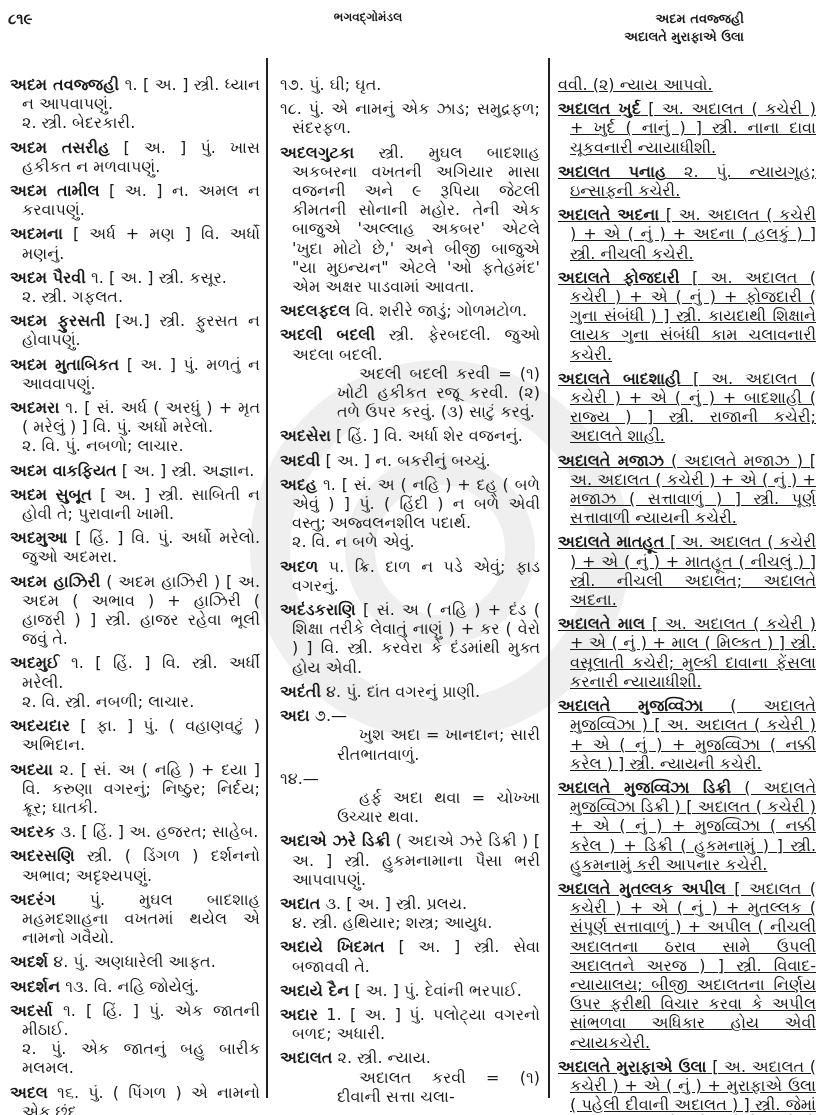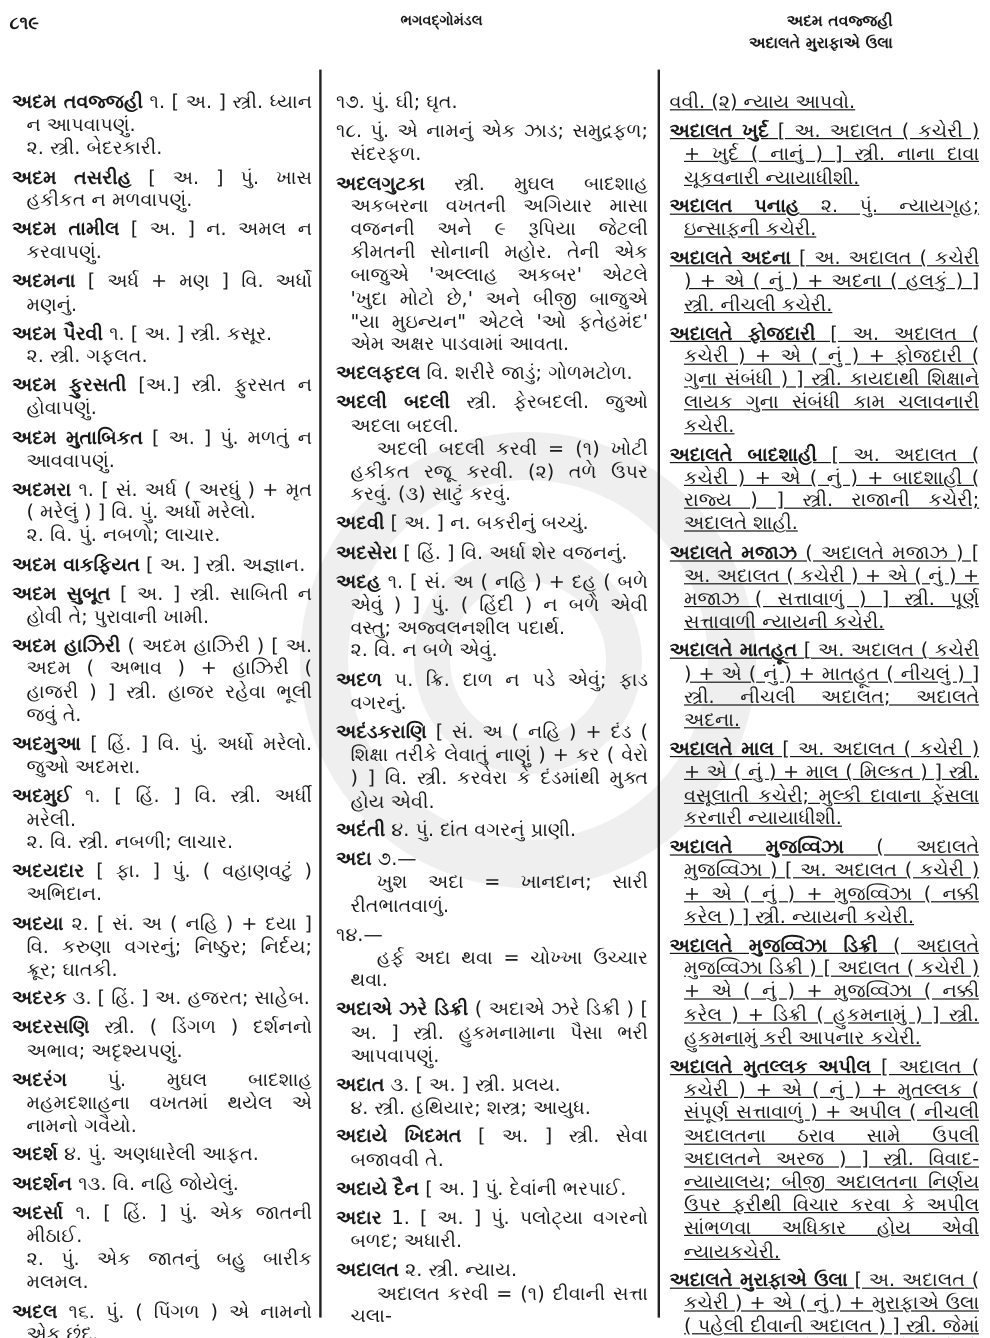--- a/index.html
+++ b/index.html
@@ -39,21 +39,21 @@
     position: absolute; top: 0; width: 1.5px; background: #222; height: 1040px;
   }
   .div1 { left: 266px; }
   .div2 { left: 548px; }
   .entry {
     margin: 0 0 5px 0; padding-left: 12px; text-indent: -12px;
     text-align: justify;
   }
   .hw { font-weight: bold; }
   .sub { display: block; padding-left: 0; text-indent: 0; }
-  .phrase { display: block; text-indent: 22px; padding-left: 0; }
+  .phrase { display: block; text-indent: 22px; padding-left: 0; margin-left: 45px; }
 </style>
 </head>
 <body>
 
 <svg class="watermark" viewBox="0 0 380 500">
   <circle cx="190" cy="250" r="170" fill="none" stroke="#000" stroke-width="40"></circle>
   <circle cx="190" cy="250" r="80" fill="none" stroke="#000" stroke-width="30"></circle>
 </svg>
 
 <div class="header">
@@ -70,42 +70,42 @@
       <div class="entry"><span class="hw">અદમ તવજ્જહી</span><span> ૧. [ અ. ] સ્ત્રી. ધ્યાન ન આપવાપણું.</span><span class="sub">૨. સ્ત્રી. બેદરકારી.</span></div>
       <div class="entry"><span class="hw">અદમ તસરીહ</span><span> [ અ. ] પું. ખાસ હકીકત ન મળવાપણું.</span></div>
       <div class="entry"><span class="hw">અદમ તામીલ</span><span> [ અ. ] ન. અમલ ન કરવાપણું.</span></div>
       <div class="entry"><span class="hw">અદમના</span><span> [ અર્ધ + મણ ] વિ. અર્ધો મણનું.</span></div>
       <div class="entry"><span class="hw">અદમ પૈરવી</span><span> ૧. [ અ. ] સ્ત્રી. કસૂર.</span><span class="sub">૨. સ્ત્રી. ગફલત.</span></div>
       <div class="entry"><span class="hw">અદમ ફુરસતી</span><span> [અ.] સ્ત્રી. ફુરસત ન હોવાપણું.</span></div>
       <div class="entry"><span class="hw">અદમ મુતાબિકત</span><span> [ અ. ] પું. મળતું ન આવવાપણું.</span></div>
       <div class="entry"><span class="hw">અદમરા</span><span> ૧. [ સં. અર્ધ ( અરધું ) + મૃત ( મરેલું ) ] વિ. પું. અર્ધો મરેલો.</span><span class="sub">૨. વિ. પું. નબળો; લાચાર.</span></div>
       <div class="entry"><span class="hw">અદમ વાકફિયત</span><span> [ અ. ] સ્ત્રી. અજ્ઞાન.</span></div>
       <div class="entry"><span class="hw">અદમ સુબૂત</span><span> [ અ. ] સ્ત્રી. સાબિતી ન હોવી તે; પુરાવાની ખામી.</span></div>
+      <div class="entry"><span class="hw">અદમુઆ</span><span> [ હિં. ] વિ. પું. અર્ધો મરેલો. જુઓ અદમરા.</span></div>
       <div class="entry"><span class="hw">અદમ હાઝિરી</span><span> ( અદમ હાઝિરી ) [ અ. અદમ ( અભાવ ) + હાઝિરી ( હાજરી ) ] સ્ત્રી. હાજર રહેવા ભૂલી જવું તે.</span></div>
-      <div class="entry"><span class="hw">અદમુઆ</span><span> [ હિં. ] વિ. પું. અર્ધો મરેલો. જુઓ અદમરા.</span></div>
       <div class="entry"><span class="hw">અદમુઈ</span><span> ૧. [ હિં. ] વિ. સ્ત્રી. અર્ધી મરેલી.</span><span class="sub">૨. વિ. સ્ત્રી. નબળી; લાચાર.</span></div>
       <div class="entry"><span class="hw">અદયદાર</span><span> [ ફા. ] પું. ( વહાણવટું ) અભિદાન.</span></div>
       <div class="entry"><span class="hw">અદયા</span><span> ૨. [ સં. અ ( નહિ ) + દયા ] વિ. કરુણા વગરનું; નિષ્ઠુર; નિર્દય; ક્રૂર; ઘાતકી.</span></div>
       <div class="entry"><span class="hw">અદરક</span><span> ૩. [ હિં. ] અ. હજરત; સાહેબ.</span></div>
       <div class="entry"><span class="hw">અદરસણિ</span><span> સ્ત્રી. ( ડિંગળ ) દર્શનનો અભાવ; અદૃશ્યપણું.</span></div>
       <div class="entry"><span class="hw">અદરંગ</span><span> પું. મુઘલ બાદશાહ મહમદશાહના વખતમાં થયેલ એ નામનો ગવૈયો.</span></div>
       <div class="entry"><span class="hw">અદર્શ</span><span> ૪. પું. અણધારેલી આફત.</span></div>
       <div class="entry"><span class="hw">અદર્શન</span><span> ૧૩. વિ. નહિ જોયેલું.</span></div>
       <div class="entry"><span class="hw">અદર્સા</span><span> ૧. [ હિં. ] પું. એક જાતની મીઠાઈ.</span><span class="sub">૨. પું. એક જાતનું બહુ બારીક મલમલ.</span></div>
       <div class="entry"><span class="hw">અદલ</span><span> ૧૬. પું. ( પિંગળ ) એ નામનો એક છંદ.</span></div>
     </div>
   <div class="divider div1"></div>
   <div class="col col2">
       <div class="entry"><span>૧૭. પું. ઘી; ઘૃત.</span></div>
       <div class="entry"><span>૧૮. પું. એ નામનું એક ઝાડ; સમુદ્રફળ; સંદરફળ.</span></div>
       <div class="entry"><span class="hw">અદલગુટકા</span><span> સ્ત્રી. મુઘલ બાદશાહ અકબરના વખતની અગિયાર માસા વજનની અને ૯ રૂપિયા જેટલી કીમતની સોનાની મહોર. તેની એક બાજુએ 'અલ્લાહ અકબર' એટલે 'ખુદા મોટો છે,' અને બીજી બાજુએ "યા મુઇન્યન" એટલે 'ઓ ફતેહમંદ' એમ અક્ષર પાડવામાં આવતા.</span></div>
       <div class="entry"><span class="hw">અદલફદલ</span><span> વિ. શરીરે જાડું; ગોળમટોળ.</span></div>
       <div class="entry"><span class="hw">અદલી બદલી</span><span> સ્ત્રી. ફેરબદલી. જુઓ અદલા બદલી.</span><span class="phrase">અદલી બદલી કરવી = (૧) ખોટી હકીકત રજૂ કરવી. (૨) તળે ઉપર કરવું. (૩) સાટું કરવું.</span></div>
+      <div class="entry"><span class="hw">અદસેરા</span><span> [ હિં. ] વિ. અર્ધા શેર વજનનું.</span></div>
       <div class="entry"><span class="hw">અદવી</span><span> [ અ. ] ન. બકરીનું બચ્ચું.</span></div>
-      <div class="entry"><span class="hw">અદસેરા</span><span> [ હિં. ] વિ. અર્ધા શેર વજનનું.</span></div>
       <div class="entry"><span class="hw">અદહ</span><span> ૧. [ સં. અ ( નહિ ) + દહ્ ( બળે એવું ) ] પું. ( હિંદી ) ન બળે એવી વસ્તુ; અજ્વલનશીલ પદાર્થ.</span><span class="sub">૨. વિ. ન બળે એવું.</span></div>
       <div class="entry"><span class="hw">અદળ</span><span> ૫. ક્રિ. દાળ ન પડે એવું; ફાડ વગરનું.</span></div>
       <div class="entry"><span class="hw">અદંડકરાણિ</span><span> [ સં. અ ( નહિ ) + દંડ ( શિક્ષા તરીકે લેવાતું નાણું ) + કર ( વેરો ) ] વિ. સ્ત્રી. કરવેરા કે દંડમાંથી મુક્ત હોય એવી.</span></div>
       <div class="entry"><span class="hw">અદંતી</span><span> ૪. પું. દાંત વગરનું પ્રાણી.</span></div>
       <div class="entry"><span class="hw">અદા</span><span> ૭.—</span><span class="phrase">ખુશ અદા = ખાનદાન; સારી રીતભાતવાળું.</span></div>
       <div class="entry"><span>૧૪.—</span><span class="phrase">હર્ફ અદા થવા = ચોખ્ખા ઉચ્ચાર થવા.</span></div>
       <div class="entry"><span class="hw">અદાએ ઝરે ડિક્રી</span><span> ( અદાએ ઝરે ડિક્રી ) [ અ. ] સ્ત્રી. હુકમનામાના પૈસા ભરી આપવાપણું.</span></div>
       <div class="entry"><span class="hw">અદાત</span><span> ૩. [ અ. ] સ્ત્રી. પ્રલય.</span><span class="sub">૪. સ્ત્રી. હથિયાર; શસ્ત્ર; આયુધ.</span></div>
       <div class="entry"><span class="hw">અદાયે ખિદમત</span><span> [ અ. ] સ્ત્રી. સેવા બજાવવી તે.</span></div>
       <div class="entry"><span class="hw">અદાયે દૈન</span><span> [ અ. ] પું. દેવાંની ભરપાઈ.</span></div>

